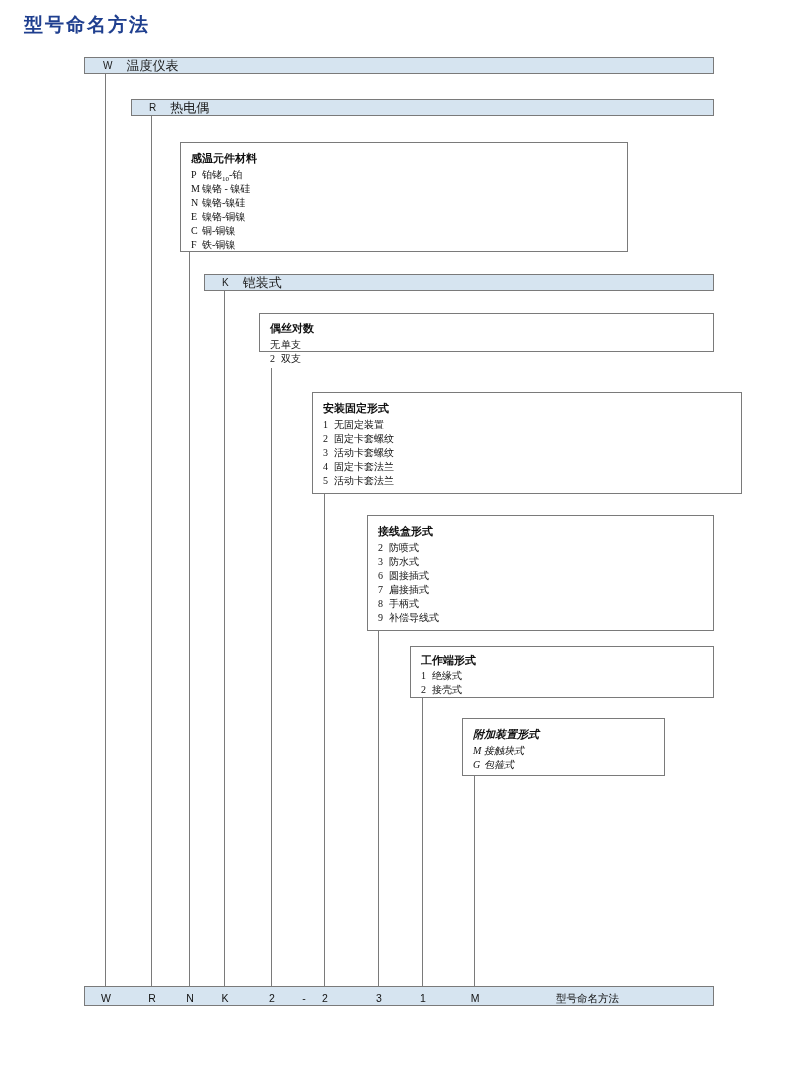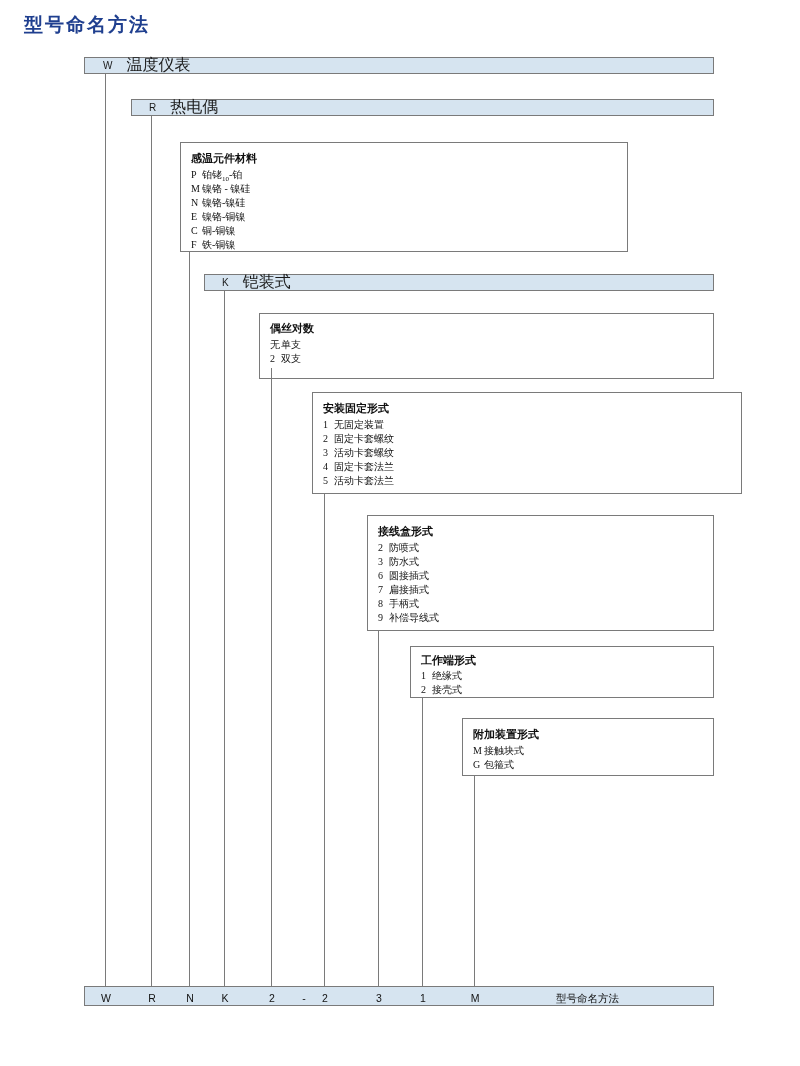--- a/index.html
+++ b/index.html
@@ -43,21 +43,21 @@
     box-sizing: border-box;
     display: flex;
     align-items: center;
   }
   .bar .code {
     font-size: 10px;
     color: #1a1a1a;
     white-space: nowrap;
   }
   .bar .lbl {
-    font-size: 16px;
+    font-size: 13px;
     color: #1a1a1a;
     white-space: nowrap;
   }
   .box .hd {
     position: absolute;
     font-size: 11px;
     font-weight: bold;
     color: #111;
     white-space: nowrap;
   }
@@ -137,21 +137,21 @@
       <span class="k">E</span><span>镍铬-铜镍</span>
     </div>
     <div class="opt" style="left:10px; top:81px;">
       <span class="k">C</span><span>铜-铜镍</span>
     </div>
     <div class="opt" style="left:10px; top:95px;">
       <span class="k">F</span><span>铁-铜镍</span>
     </div>
   </div>
 
-  <div class="box" style="left:259px; top:313px; width:455px; height:66px;">
+  <div class="box" style="left:259px; top:313px; width:455px; height:39px;">
     <div class="hd" style="left:10px; top:7px;">偶丝对数</div>
     <div class="opt" style="left:10px; top:24px;">
       <span class="k">无</span><span>单支</span>
     </div>
     <div class="opt" style="left:10px; top:38px;">
       <span class="k">2</span><span>双支</span>
     </div>
   </div>
 
   <div class="box" style="left:312px; top:392px; width:430px; height:102px;">
@@ -198,21 +198,21 @@
   <div class="box" style="left:410px; top:646px; width:304px; height:52px;">
     <div class="hd" style="left:10px; top:6px;">工作端形式</div>
     <div class="opt" style="left:10px; top:22px;">
       <span class="k">1</span><span>绝缘式</span>
     </div>
     <div class="opt" style="left:10px; top:36px;">
       <span class="k">2</span><span>接壳式</span>
     </div>
   </div>
 
-  <div class="box" style="left:462px; top:718px; width:252px; height:58px;">
+  <div class="box" style="left:462px; top:718px; width:203px; height:58px;font-style:italic;">
     <div class="hd" style="left:10px; top:8px;">附加装置形式</div>
     <div class="opt" style="left:10px; top:25px;">
       <span class="k">M</span><span>接触块式</span>
     </div>
     <div class="opt" style="left:10px; top:39px;">
       <span class="k">G</span><span>包箍式</span>
     </div>
   </div>
 
   <div class="vline" style="left:105px; top:74px; height:912px;"></div>

